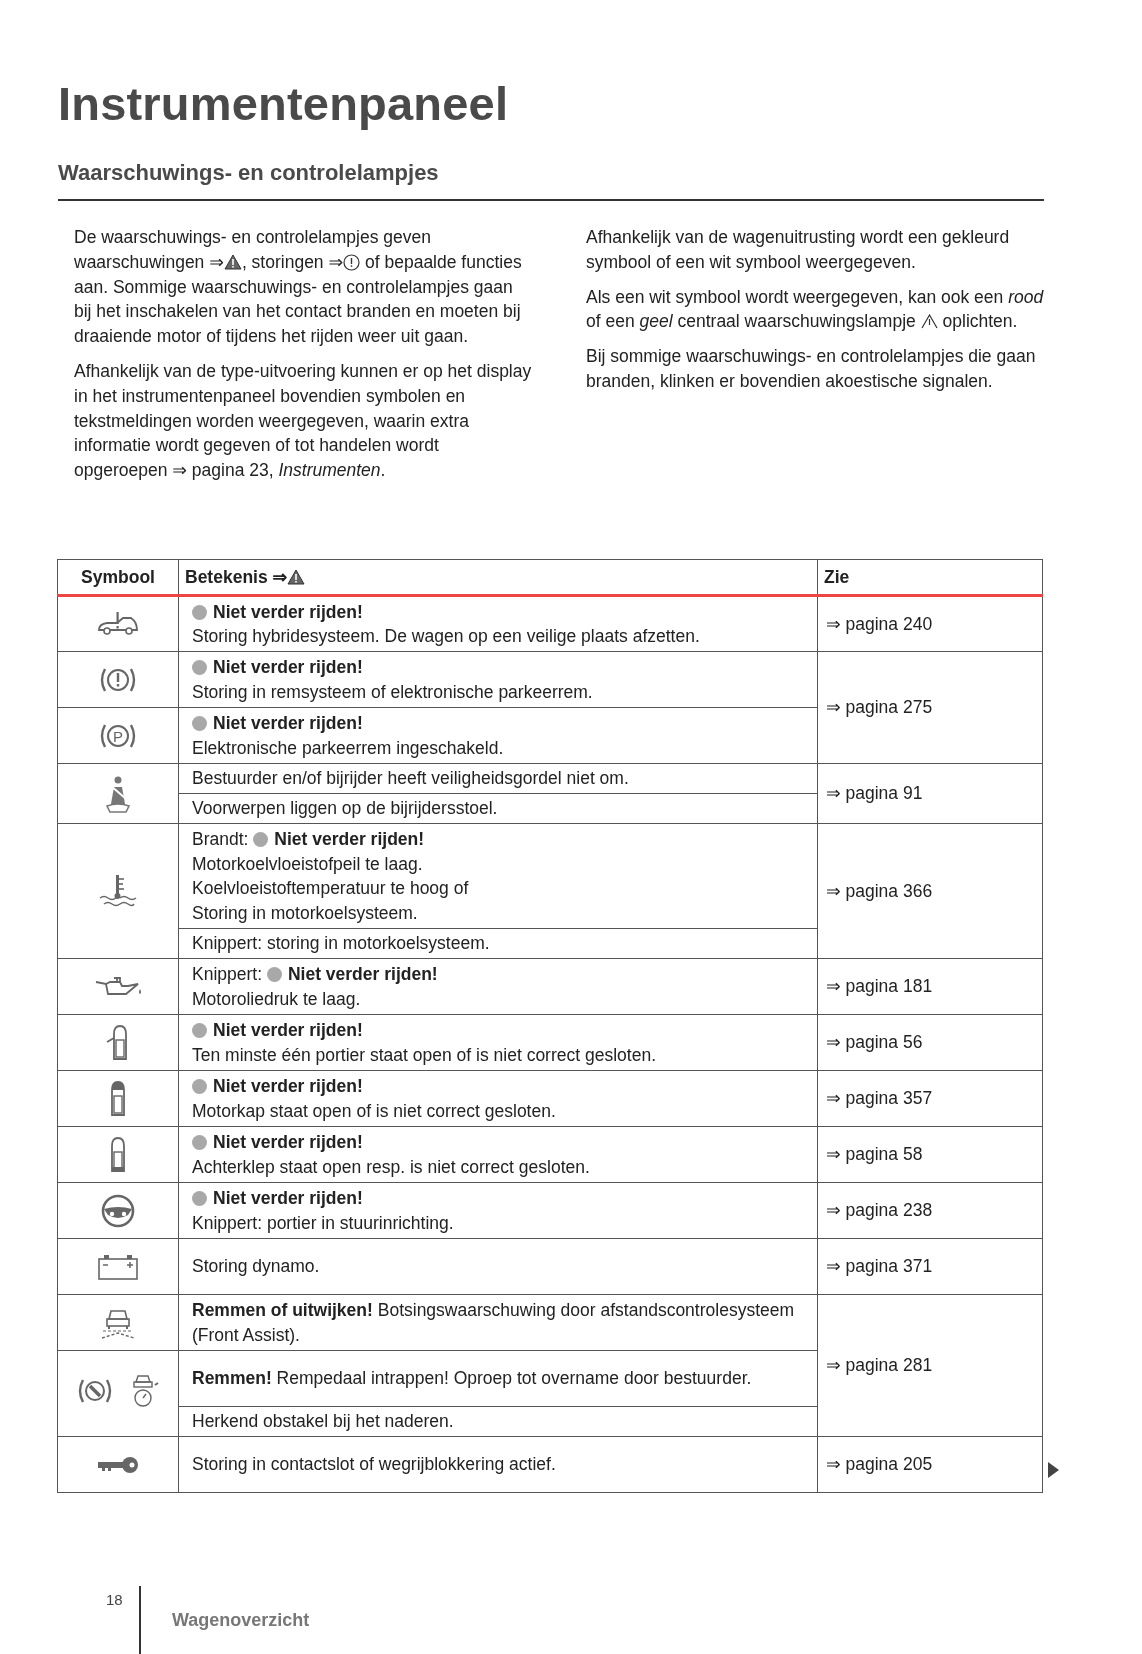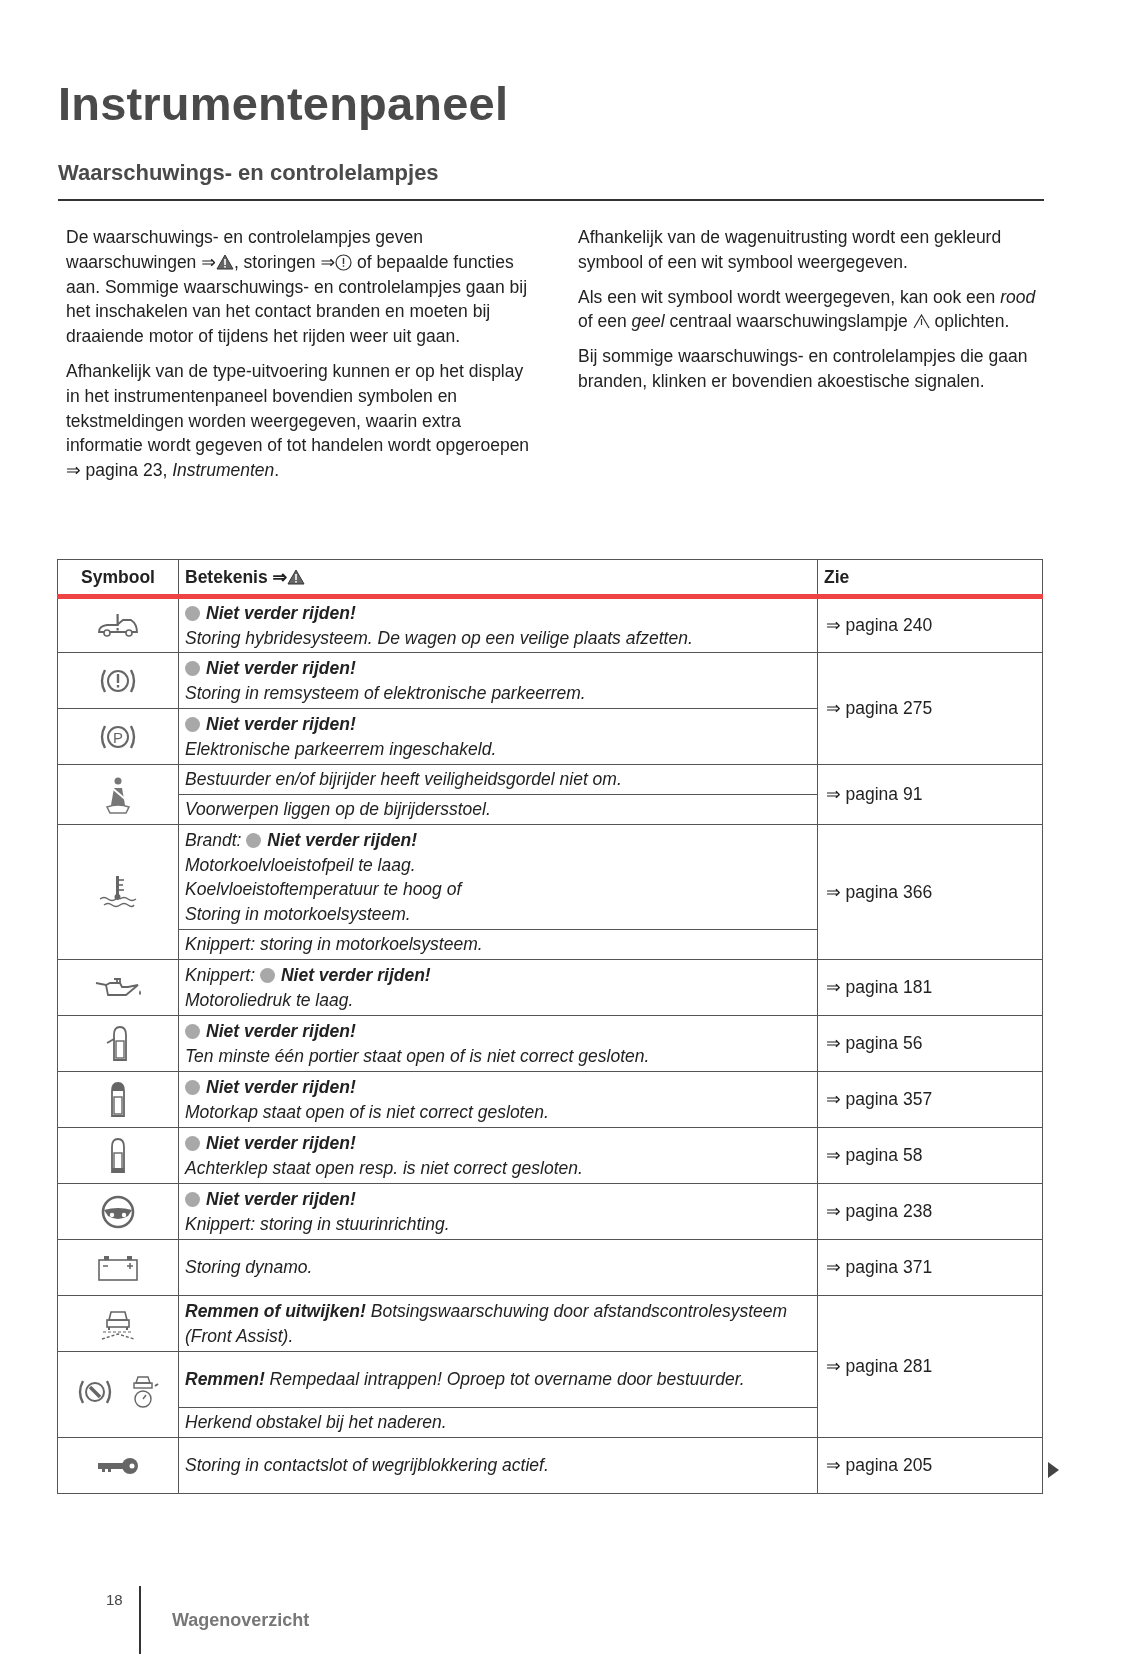--- a/index.html
+++ b/index.html
@@ -4,31 +4,31 @@
 <style>
   html, body { margin: 0; padding: 0; background: #ffffff; }
   body { width: 1142px; height: 1654px; position: relative; overflow: hidden;
          font-family: "Liberation Sans", sans-serif; color: #222; }
   .page-title { position: absolute; left: 58px; top: 76px; font-size: 47px; font-weight: bold; color: #4a4a4a; margin: 0; letter-spacing: 0.2px; }
   .section-title { position: absolute; left: 58px; top: 160px; font-size: 22px; font-weight: bold; color: #4a4a4a; margin: 0; }
   .section-rule { position: absolute; left: 58px; top: 199px; width: 986px; height: 2px; background: #333; }
   .col { position: absolute; top: 225px; font-size: 17.5px; line-height: 24.8px; color: #222; }
   .col-left { left: 58px; width: 475px; }
   .col-right { left: 570px; width: 475px; }
-  .col p { margin: 0 0 10px 8px; }
+  .col p { margin: 0 0 10px 16px; }
   .warn-tri { display: inline-block; width: 18px; height: 16px; vertical-align: -2px; }
   .info-circ { display: inline-block; width: 17px; height: 17px; vertical-align: -3px; }
   .small-tri { display: inline-block; width: 17px; height: 15px; vertical-align: -2px; }
 
   table.lamps { position: absolute; left: 57px; top: 559px; width: 986px; border-collapse: collapse; font-size: 17.5px; line-height: 24.5px; }
   table.lamps th, table.lamps td { border: 1px solid #555; vertical-align: middle; }
-  table.lamps thead th { font-weight: bold; text-align: left; padding: 3px 6px; height: 28px; border-bottom: 5px solid #ef4444; }
+  table.lamps thead th { font-weight: bold; text-align: left; padding: 3px 6px; height: 28px; border-bottom: 3px solid #ef4444; }
   table.lamps thead th.sym-head { text-align: center; }
   td.sym { width: 120px; text-align: center; padding: 0; }
-  td.desc { padding: 2px 6px; font-style: italic; }
+  td.desc { padding: 2px 13px; }
   td.ref { width: 208px; padding: 2px 8px; }
   .stop-dot { display: inline-block; width: 15px; height: 15px; border-radius: 50%; background: #a8a8a8; vertical-align: -2px; margin-right: 6px; }
   .bold { font-weight: bold; }
   .cont-arrow { position: absolute; left: 1048px; top: 1462px; width: 0; height: 0; border-top: 8px solid transparent; border-bottom: 8px solid transparent; border-left: 11px solid #444; }
   .footer-num { position: absolute; left: 106px; top: 1591px; font-size: 15px; color: #444; }
   .footer-bar { position: absolute; left: 139px; top: 1586px; width: 2px; height: 68px; background: #333; }
   .footer-chapter { position: absolute; left: 172px; top: 1590px; font-size: 18px; font-weight: bold; color: #777; margin-top: 20px; }
   svg.icon { display: block; margin: 0 auto; }
 </style>
 </head>
@@ -202,21 +202,21 @@
 
     <tr style="height:56px">
       <td class="sym">
           <svg class="icon" width="40" height="36" viewBox="0 0 40 36">
             <circle cx="20" cy="18" r="15" fill="none" stroke="#666" stroke-width="2.6"></circle>
             <path d="M6 16 Q20 12 34 16 L30 22 Q20 28 10 22 Z" fill="#666"></path>
             <circle cx="14" cy="21" r="2.2" fill="#fff"></circle>
             <circle cx="26" cy="21" r="2.2" fill="#fff"></circle>
           </svg>
         </td>
-      <td class="desc"><span class="stop-dot"></span><span class="bold">Niet verder rijden!</span><br><span>Knippert: storing in stuurinrichting.</span></td>
+      <td class="desc"><span class="stop-dot"></span><span class="bold">Niet verder rijden!</span><br><span>Knippert: portier in stuurinrichting.</span></td>
       <td class="ref">⇒ pagina 238</td>
     </tr>
 
     <tr style="height:56px">
       <td class="sym">
           <svg class="icon" width="44" height="28" viewBox="0 0 44 28">
             <rect x="3" y="6" width="38" height="20" fill="none" stroke="#666" stroke-width="1.6"></rect>
             <rect x="8" y="2" width="5" height="4" fill="#666"></rect>
             <rect x="31" y="2" width="5" height="4" fill="#666"></rect>
             <line x1="7" y1="12" x2="12" y2="12" stroke="#666" stroke-width="1.5"></line>

